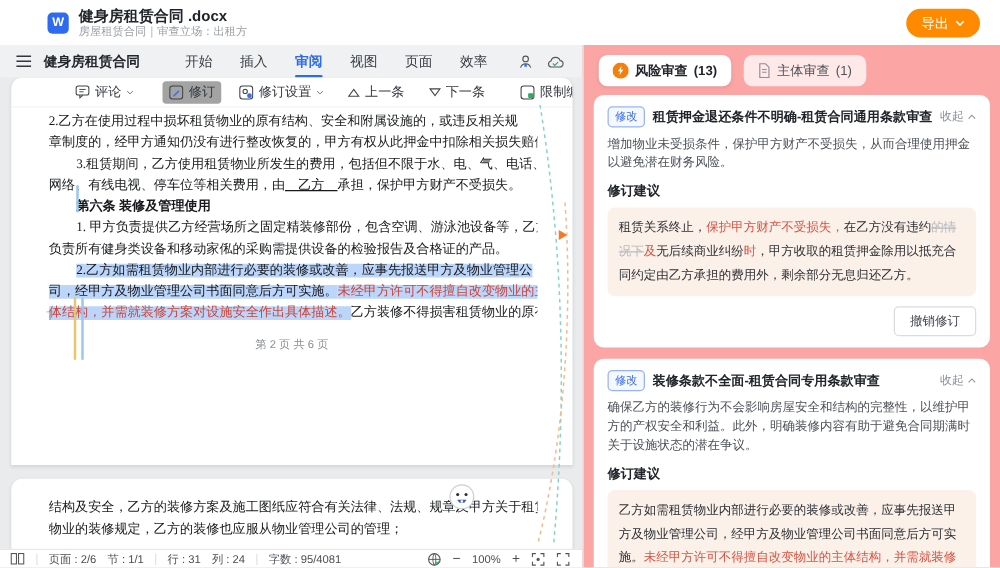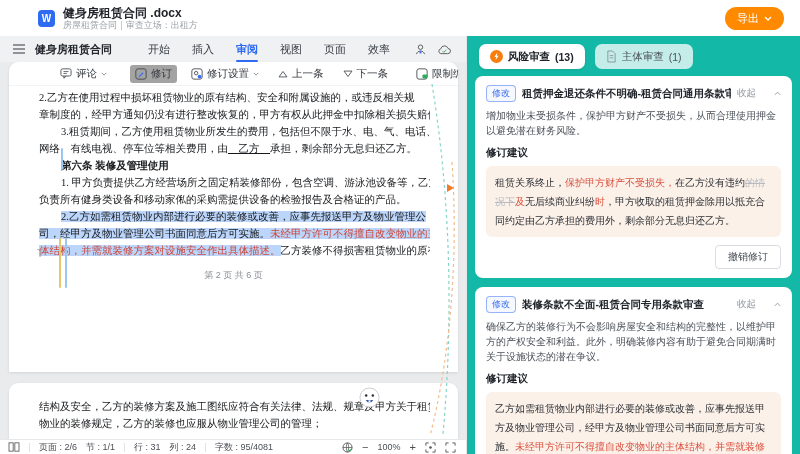--- a/index.html
+++ b/index.html
@@ -71,35 +71,35 @@
   .connector-svg { position:absolute; right:2px; top:0; pointer-events:none; }
 
   
   .statusbar { height:15px; background:#fff; border-top:1px solid #e6e8ea; display:flex;
     align-items:center; gap:9px; padding:0 10px 0 8px; font-size:9px; color:#4a4f55; flex:0 0 auto; }
   .sb-sep { width:1px; height:9px; background:#e1e3e6; }
   .sb-right { margin-left:auto; display:flex; align-items:center; gap:9px; }
   .sb-zoom-btn { font-size:11px; color:#4a4f55; cursor:pointer; line-height:10px; }
 
   
-  .panel { width:334px; background:#14b8a6; border-left:1px solid #e3e5e8; padding:6px 8px 12px;
+  .panel { width:334px; background:#fca5a5; border-left:1px solid #e3e5e8; padding:6px 8px 12px;
     display:flex; flex-direction:column; overflow:hidden; }
   .panel-tabs { display:flex; gap:10px; margin:2px 0 7px 4px; flex:0 0 auto; }
   .panel-tab { display:flex; align-items:center; gap:5px; height:25px; padding:0 11px;
     border-radius:7px; background:rgba(255,255,255,.75); font-size:10.5px; color:#4c525a;
     cursor:pointer; white-space:nowrap; }
   .panel-tab.active { background:#fff; color:#21252b; font-weight:bold;
     box-shadow:0 1px 3px rgba(0,0,0,.08); }
   .card { background:#fff; border-radius:8px; padding:9px 11px; margin-bottom:9px; flex:0 0 auto; }
   .card-head { display:flex; align-items:center; gap:6px; }
   .card-badge { font-size:9px; color:#3a6df0; border:1px solid rgba(58,109,240,.5);
     background:#f5f8ff; border-radius:4px; padding:1px 5px; flex:0 0 auto; }
   .card-title { font-size:10.5px; font-weight:bold; color:#21252b; flex:1;
     white-space:nowrap; overflow:hidden; }
-  .card-collapse { display:flex; align-items:center; gap:18px; font-size:9.5px;
+  .card-collapse { display:flex; align-items:center; gap:3px; font-size:9.5px;
     color:#8a9099; cursor:pointer; flex:0 0 auto; }
   .card-body { font-size:10px; color:#4b5158; line-height:15px; margin-top:6px; }
   .sugg-head { font-size:10.5px; font-weight:bold; color:#21252b; margin-top:8px; }
   .sugg-box { background:#fcf1e9; border-radius:6px; padding:7px 9px; margin-top:6px;
     font-size:10px; color:#2b2f35; line-height:19px; }
   .run-ins { color:#d9503f; }
   .run-del { color:#b6bac0; text-decoration:line-through; }
   .card-actions { text-align:right; margin-top:8px; }
   .undo-btn { font-size:10px; color:#41464d; background:#fff; border:1px solid #d9dce1;
     border-radius:4px; padding:4px 12px; cursor:pointer; }
@@ -231,21 +231,21 @@
                     <rect x="7.6" y="7.6" width="5.4" height="4.6" rx="1" fill="#2eaa5e"></rect>
                   </svg>
                 </span>
               <span>限制编辑</span>
             </span>
           </div>
           <div class="doc-text">
               <div class="doc-line"><span>2.乙方在使用过程中损坏租赁物业的原有结构、安全和附属设施的，或违反相关规</span></div>
               <div class="doc-line"><span>章制度的，经甲方通知仍没有进行整改恢复的，甲方有权从此押金中扣除相关损失赔偿</span></div>
               <div class="doc-line indent"><span>3.租赁期间，乙方使用租赁物业所发生的费用，包括但不限于水、电、气、电话、</span></div>
-              <div class="doc-line"><span>网络、有线电视、停车位等相关费用，由</span><span class="run-u">　乙方　</span><span>承担，剩余部分无息归还乙方。</span></div>
+              <div class="doc-line"><span>网络、有线电视、停车位等相关费用，由</span><span class="run-u">　乙方　</span><span>承担，保护甲方财产不受损失。</span></div>
               <div class="doc-line indent bold"><span>第六条 装修及管理使用</span></div>
               <div class="doc-line indent"><span>1. 甲方负责提供乙方经营场所之固定精装修部份，包含空调、游泳池设备等，乙方</span></div>
               <div class="doc-line"><span>负责所有健身类设备和移动家俬的采购需提供设备的检验报告及合格证的产品。</span></div>
               <div class="doc-line indent"><span class="run-hl">2.乙方如需租赁物业内部进行必要的装修或改善，应事先报送甲方及物业管理公</span></div>
               <div class="doc-line"><span class="run-hl">司，经甲方及物业管理公司书面同意后方可实施。</span><span class="run-hlr">未经甲方许可不得擅自改变物业的主</span></div>
               <div class="doc-line"><span class="run-hlr">体结构，并需就装修方案对设施安全作出具体描述。</span><span>乙方装修不得损害租赁物业的原有</span></div>
             </div>
           <div class="page-footer">第 2 页 共 6 页</div>
         </div>
 

